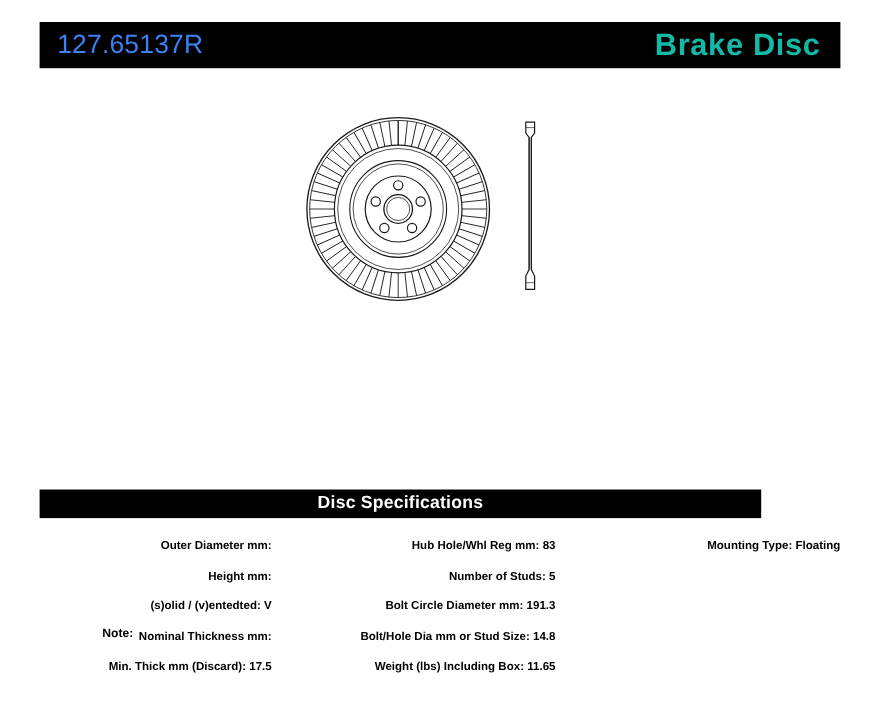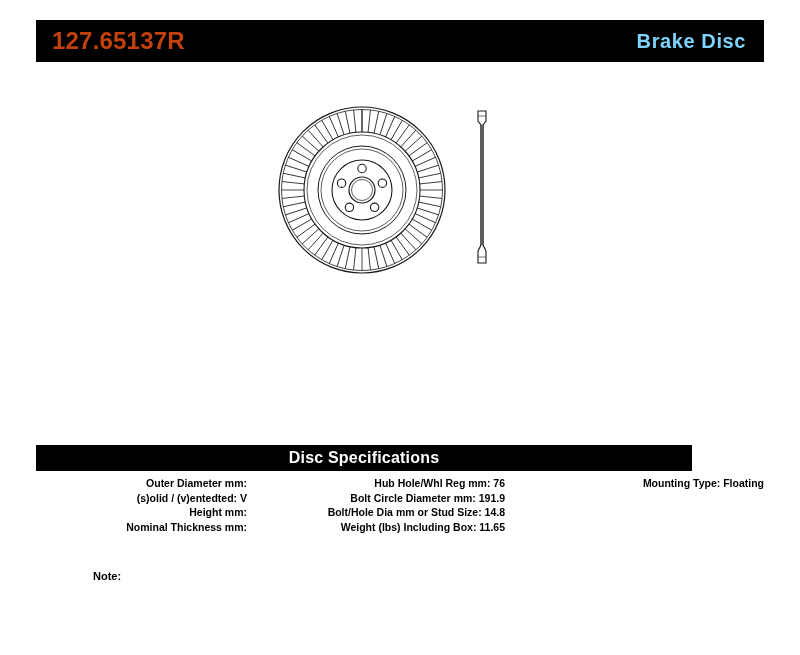--- a/index.html
+++ b/index.html
@@ -29,29 +29,29 @@
     width: 728px;
     height: 42px;
     background: #000000;
     display: flex;
     align-items: center;
     justify-content: space-between;
     box-sizing: border-box;
     padding: 0 18px 0 16px;
   }
   .part-number {
-    color: #c2410c;
+    color: #3b82f6;
     font-size: 24px;
-    font-weight: bold;
+    font-weight: normal;
     letter-spacing: 0.2px;
     line-height: 1;
   }
   .header-title {
-    color: #7dd3fc;
-    font-size: 20px;
+    color: #14b8a6;
+    font-size: 28px;
     font-weight: bold;
     letter-spacing: 0.6px;
     line-height: 1;
   }
 
   
   .drawing {
     position: absolute;
     left: 270px;
     top: 95px;
@@ -107,21 +107,21 @@
     text-align: right;
   }
   .col-right {
     left: 500px;
     top: 0;
     width: 228px;
     text-align: right;
     padding-left: 45px;
     box-sizing: border-box;
   }
-  .col div { white-space: nowrap; }
+  .col div { white-space: nowrap; margin-top: 13px; }
 
   
   .note {
     position: absolute;
     left: 93px;
     top: 571px;
     font-size: 11px;
     font-weight: bold;
     line-height: 1;
     text-align: center;
@@ -365,27 +365,29 @@
     </svg>
   </div>
 
   <div class="spec-bar">
     <div class="spec-bar-title">Disc Specifications</div>
   </div>
 
   <div class="specs">
     <div class="col col-left">
       <div>Outer Diameter mm:</div>
+      <div>Height mm:</div>
       <div>(s)olid / (v)entedted: V</div>
-      <div>Height mm:</div>
       <div>Nominal Thickness mm:</div>
+      <div>Min. Thick mm (Discard): 17.5</div>
     </div>
     <div class="col col-mid">
-      <div>Hub Hole/Whl Reg mm: 76</div>
-      <div>Bolt Circle Diameter mm: 191.9</div>
+      <div>Hub Hole/Whl Reg mm: 83</div>
+      <div>Number of Studs: 5</div>
+      <div>Bolt Circle Diameter mm: 191.3</div>
       <div>Bolt/Hole Dia mm or Stud Size: 14.8</div>
       <div>Weight (lbs) Including Box: 11.65</div>
     </div>
     <div class="col col-right">
       <div>Mounting Type: Floating</div>
     </div>
   </div>
 
   <div class="note">Note:</div>
 

